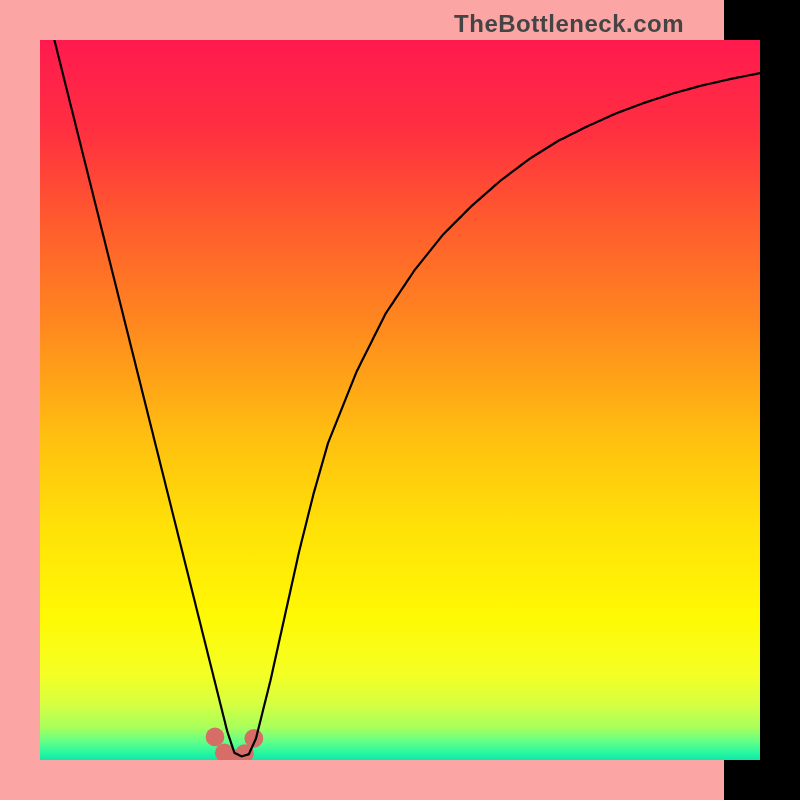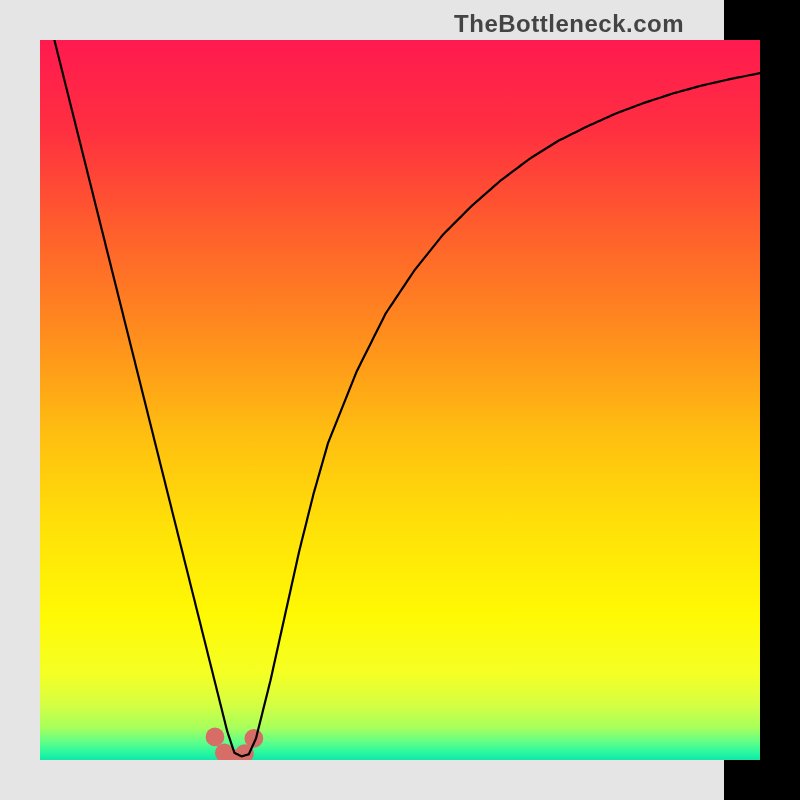--- a/index.html
+++ b/index.html
@@ -9,21 +9,21 @@
     height: 800px;
     background: #000000;
     overflow: hidden;
   }
   .frame {
     position: absolute;
     left: 0;
     top: 0;
     width: 724px;
     height: 800px;
-    background: #e5e5e5;
+    background: #fca5a5;
   }
   .plot-area {
     position: absolute;
     left: 40px;
     top: 40px;
     width: 720px;
     height: 720px;
     overflow: hidden;
   }
   .watermark {

